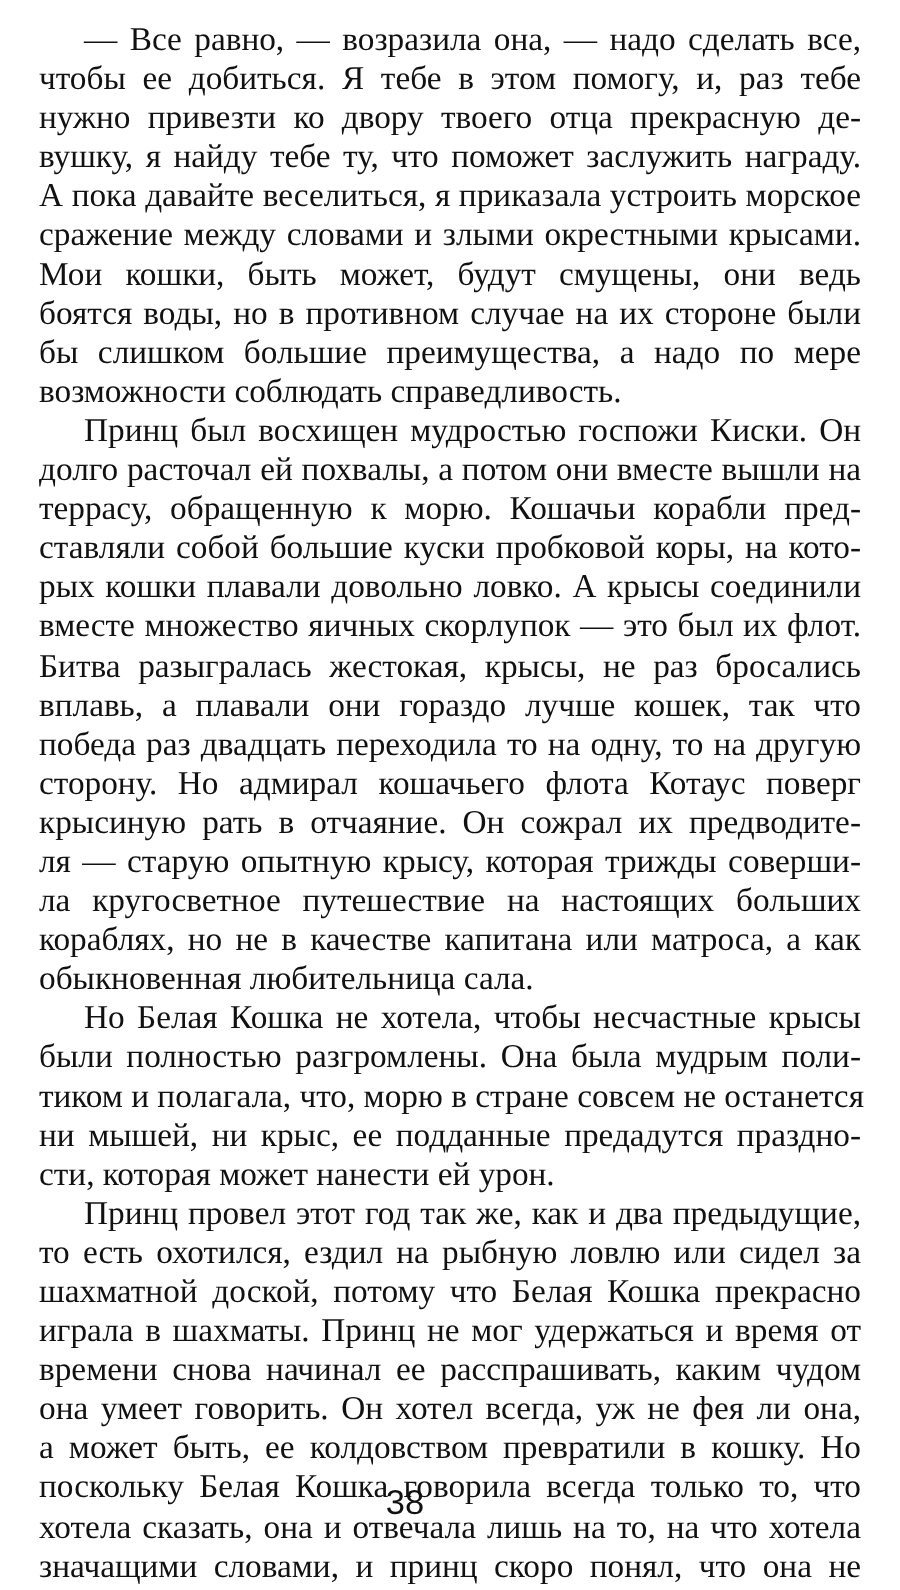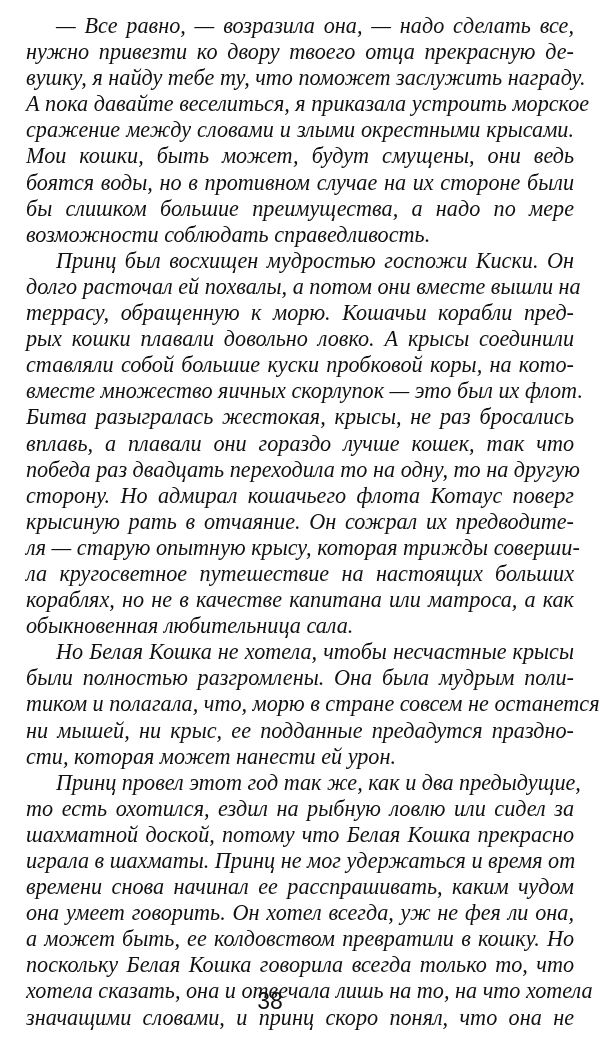--- a/index.html
+++ b/index.html
@@ -12,55 +12,55 @@
     font-size: 22.2px;
     line-height: 26.1px;
     color: #111111;
   }
   .line {
     display: block;
     height: 26.1px;
     white-space: nowrap;
     text-align: justify;
     text-align-last: justify;
-    font-style: italic;
   }
   .line.last { text-align-last: left; }
   .line.indent { padding-left: 30px; }
   .page-number {
     position: absolute;
     left: 0; width: 540px;
     top: 988px;
     text-align: center;
     font-family: Liberation Sans, sans-serif;
     font-size: 23px;
     color: #111111;
   }
 </style>
 </head>
 <body>
 
 <div class="page">
   <div>
     <span class="line indent">— Все равно, — возразила она, — надо сделать все,</span>
+    <span class="line">чтобы ее добиться. Я тебе в этом помогу, и, раз тебе</span>
     <span class="line">нужно привезти ко двору твоего отца прекрасную де-</span>
     <span class="line">вушку, я найду тебе ту, что поможет заслужить награду.</span>
     <span class="line">А пока давайте веселиться, я приказала устроить морское</span>
     <span class="line">сражение между словами и злыми окрестными крысами.</span>
     <span class="line">Мои кошки, быть может, будут смущены, они ведь</span>
     <span class="line">боятся воды, но в противном случае на их стороне были</span>
     <span class="line">бы слишком большие преимущества, а надо по мере</span>
     <span class="line last">возможности соблюдать справедливость.</span>
   </div>
   <div>
     <span class="line indent">Принц был восхищен мудростью госпожи Киски. Он</span>
     <span class="line">долго расточал ей похвалы, а потом они вместе вышли на</span>
     <span class="line">террасу, обращенную к морю. Кошачьи корабли пред-</span>
+    <span class="line">ставляли собой большие куски пробковой коры, на кото-</span>
     <span class="line">рых кошки плавали довольно ловко. А крысы соединили</span>
-    <span class="line">ставляли собой большие куски пробковой коры, на кото-</span>
     <span class="line">вместе множество яичных скорлупок — это был их флот.</span>
     <span class="line">Битва разыгралась жестокая, крысы, не раз бросались</span>
     <span class="line">вплавь, а плавали они гораздо лучше кошек, так что</span>
     <span class="line">победа раз двадцать переходила то на одну, то на другую</span>
     <span class="line">сторону. Но адмирал кошачьего флота Котаус поверг</span>
     <span class="line">крысиную рать в отчаяние. Он сожрал их предводите-</span>
     <span class="line">ля — старую опытную крысу, которая трижды соверши-</span>
     <span class="line">ла кругосветное путешествие на настоящих больших</span>
     <span class="line">кораблях, но не в качестве капитана или матроса, а как</span>
     <span class="line last">обыкновенная любительница сала.</span>

